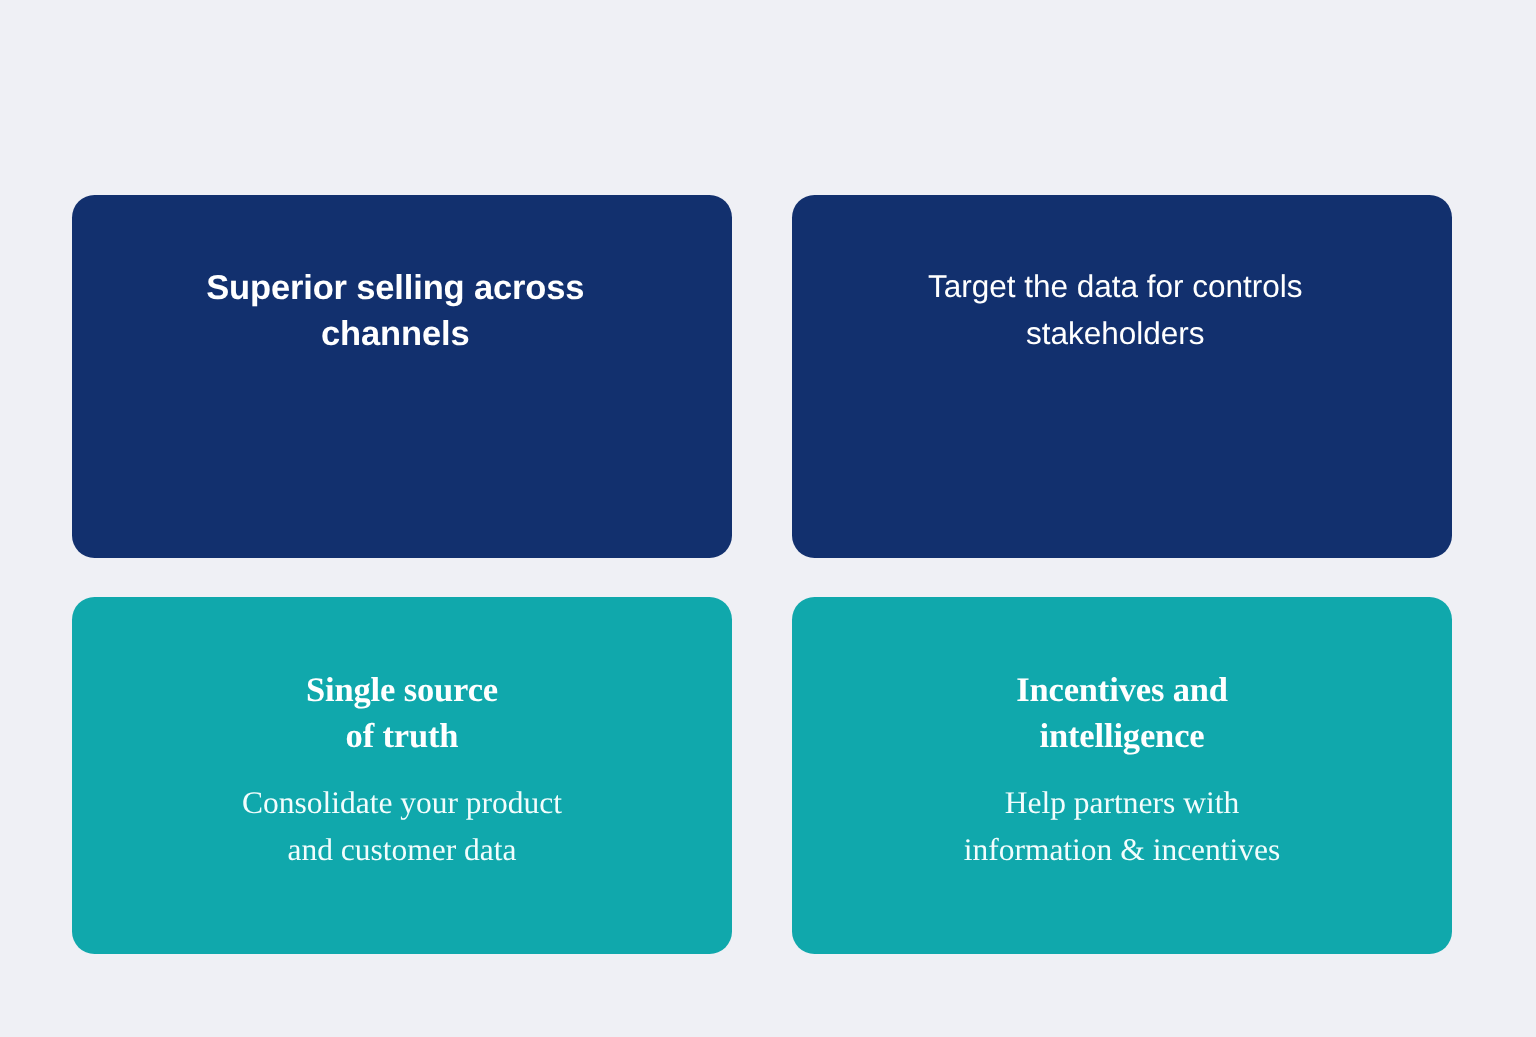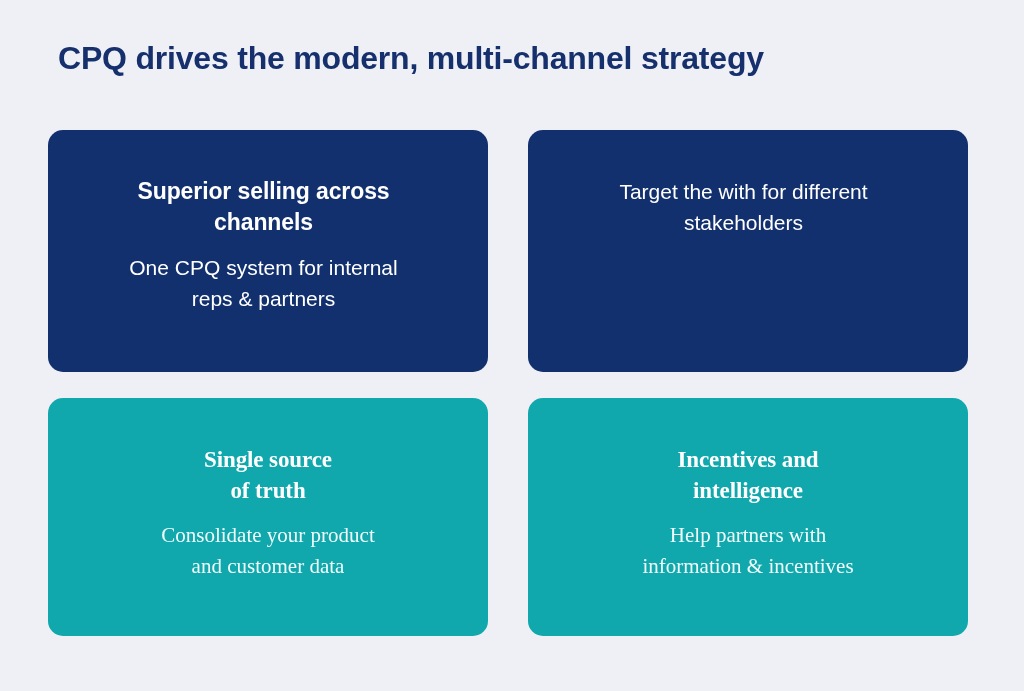--- a/index.html
+++ b/index.html
@@ -76,33 +76,30 @@
   }
   .card.teal .card-body {
     color: #f2fdfd;
   }
 </style>
 </head>
 <body>
 
 <div class="slide">
 
-  <div class="slide-title">CPQ drives the modern, multi-channel strategy</div>
 
   <div class="card-grid">
 
     <div class="card navy">
       <div class="card-heading">Superior selling across
 channels</div>
-      <div class="card-body">One CPQ system for internal
-reps &amp; partners</div>
     </div>
 
     <div class="card navy">
-      <div class="card-body">Target the with for different
+      <div class="card-body">Target the data for controls
 stakeholders</div>
     </div>
 
     <div class="card teal">
       <div class="card-heading">Single source
 of truth</div>
       <div class="card-body">Consolidate your product
 and customer data</div>
     </div>
 

